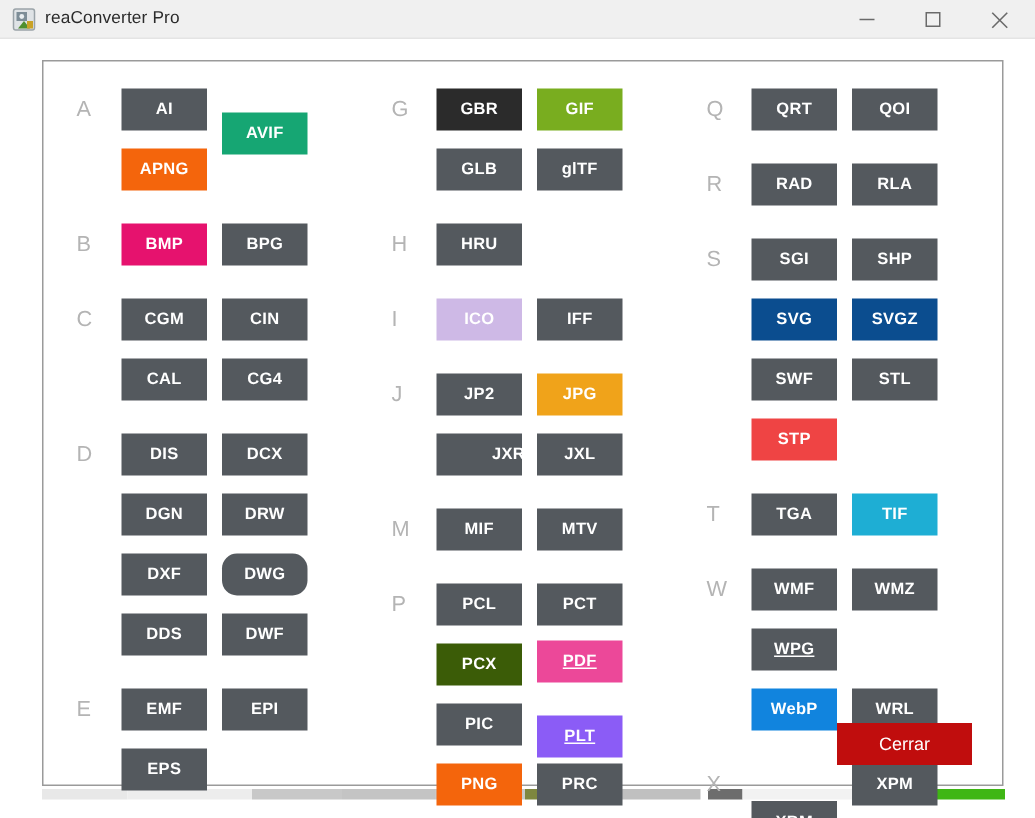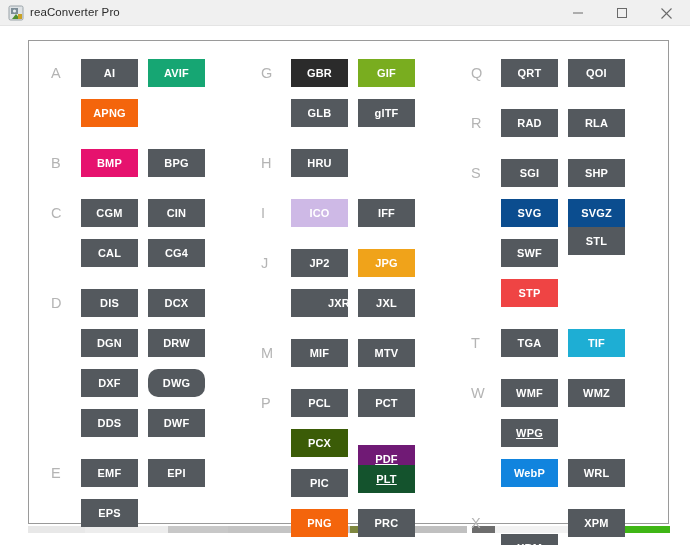--- a/index.html
+++ b/index.html
@@ -170,21 +170,21 @@
       <div class="strip-seg" style="left: 472px; width: 23px; background: rgb(109, 109, 109);"></div>
       <div class="strip-seg" style="left: 495px; width: 82px; background: rgb(242, 242, 242);"></div>
       <div class="strip-seg" style="left: 577px; width: 93px; background: rgb(63, 182, 21);"></div>
     </div>
 
   <div id="dialog">
     <div id="format-grid">
         <div class="letter-group" style="left: 22px; top: 18px; height: 80px;">
           <div class="group-letter">A</div>
           <button class="fmt-btn col0" style="top: 0px; background: rgb(84, 89, 94); color: rgb(255, 255, 255);">AI</button>
-          <button class="fmt-btn col1" style="top: 0px; background: rgb(22, 166, 115); color: rgb(255, 255, 255);">AVIF</button>
+          <button class="fmt-btn col1" style="top: 16px; background: rgb(22, 166, 115); color: rgb(255, 255, 255);">AVIF</button>
           <button class="fmt-btn col0" style="top: 40px; background: rgb(244, 101, 12); color: rgb(255, 255, 255);">APNG</button>
         </div>
         <div class="letter-group" style="left: 22px; top: 108px; height: 40px;">
           <div class="group-letter">B</div>
           <button class="fmt-btn col0" style="top: 0px; background: rgb(230, 18, 110); color: rgb(255, 255, 255);">BMP</button>
           <button class="fmt-btn col1" style="top: 0px; background: rgb(84, 89, 94); color: rgb(255, 255, 255);">BPG</button>
         </div>
         <div class="letter-group" style="left: 22px; top: 158px; height: 80px;">
           <div class="group-letter">C</div>
           <button class="fmt-btn col0" style="top: 0px; background: rgb(84, 89, 94); color: rgb(255, 255, 255);">CGM</button>
@@ -236,44 +236,44 @@
         <div class="letter-group" style="left: 232px; top: 298px; height: 40px;">
           <div class="group-letter">M</div>
           <button class="fmt-btn col0" style="top: 0px; background: rgb(84, 89, 94); color: rgb(255, 255, 255);">MIF</button>
           <button class="fmt-btn col1" style="top: 0px; background: rgb(84, 89, 94); color: rgb(255, 255, 255);">MTV</button>
         </div>
         <div class="letter-group" style="left: 232px; top: 348px; height: 240px;">
           <div class="group-letter">P</div>
           <button class="fmt-btn col0" style="top: 0px; background: rgb(84, 89, 94); color: rgb(255, 255, 255);">PCL</button>
           <button class="fmt-btn col1" style="top: 0px; background: rgb(84, 89, 94); color: rgb(255, 255, 255);">PCT</button>
           <button class="fmt-btn col0" style="top: 40px; background: rgb(59, 92, 7); color: rgb(255, 255, 255);">PCX</button>
-          <button class="fmt-btn col1" style="top: 56px; background: #701a75; color: rgb(255, 255, 255); text-decoration: underline;">PDF</button>
+          <button class="fmt-btn col1" style="top: 38px; background: #ec4899; color: rgb(255, 255, 255); text-decoration: underline;">PDF</button>
           <button class="fmt-btn col0" style="top: 80px; background: rgb(84, 89, 94); color: rgb(255, 255, 255);">PIC</button>
-          <button class="fmt-btn col1" style="top: 76px; background: #14532d; color: rgb(255, 255, 255); text-decoration: underline;">PLT</button>
+          <button class="fmt-btn col1" style="top: 88px; background: #8b5cf6; color: rgb(255, 255, 255); text-decoration: underline;">PLT</button>
           <button class="fmt-btn col0" style="top: 120px; background: rgb(244, 101, 12); color: rgb(255, 255, 255);">PNG</button>
           <button class="fmt-btn col1" style="top: 120px; background: rgb(84, 89, 94); color: rgb(255, 255, 255);">PRC</button>
         </div>
         <div class="letter-group" style="left: 442px; top: 18px; height: 40px;">
           <div class="group-letter">Q</div>
           <button class="fmt-btn col0" style="top: 0px; background: rgb(84, 89, 94); color: rgb(255, 255, 255);">QRT</button>
           <button class="fmt-btn col1" style="top: 0px; background: rgb(84, 89, 94); color: rgb(255, 255, 255);">QOI</button>
         </div>
         <div class="letter-group" style="left: 442px; top: 68px; height: 40px;">
           <div class="group-letter">R</div>
           <button class="fmt-btn col0" style="top: 0px; background: rgb(84, 89, 94); color: rgb(255, 255, 255);">RAD</button>
           <button class="fmt-btn col1" style="top: 0px; background: rgb(84, 89, 94); color: rgb(255, 255, 255);">RLA</button>
         </div>
         <div class="letter-group" style="left: 442px; top: 118px; height: 160px;">
           <div class="group-letter">S</div>
           <button class="fmt-btn col0" style="top: 0px; background: rgb(84, 89, 94); color: rgb(255, 255, 255);">SGI</button>
           <button class="fmt-btn col1" style="top: 0px; background: rgb(84, 89, 94); color: rgb(255, 255, 255);">SHP</button>
           <button class="fmt-btn col0" style="top: 40px; background: rgb(11, 77, 143); color: rgb(255, 255, 255);">SVG</button>
           <button class="fmt-btn col1" style="top: 40px; background: rgb(11, 77, 143); color: rgb(255, 255, 255);">SVGZ</button>
           <button class="fmt-btn col0" style="top: 80px; background: rgb(84, 89, 94); color: rgb(255, 255, 255);">SWF</button>
-          <button class="fmt-btn col1" style="top: 68px; background: rgb(84, 89, 94); color: rgb(255, 255, 255);">STL</button>
+          <button class="fmt-btn col1" style="top: 80px; background: rgb(84, 89, 94); color: rgb(255, 255, 255);">STL</button>
           <button class="fmt-btn col0" style="top: 120px; background: #ef4444; color: rgb(255, 255, 255);">STP</button>
         </div>
         <div class="letter-group" style="left: 442px; top: 288px; height: 40px;">
           <div class="group-letter">T</div>
           <button class="fmt-btn col0" style="top: 0px; background: rgb(84, 89, 94); color: rgb(255, 255, 255);">TGA</button>
           <button class="fmt-btn col1" style="top: 0px; background: rgb(30, 174, 212); color: rgb(255, 255, 255);">TIF</button>
         </div>
         <div class="letter-group" style="left: 442px; top: 338px; height: 120px;">
           <div class="group-letter">W</div>
           <button class="fmt-btn col0" style="top: 0px; background: rgb(84, 89, 94); color: rgb(255, 255, 255);">WMF</button>
@@ -281,15 +281,16 @@
           <button class="fmt-btn col0" style="top: 40px; background: rgb(84, 89, 94); color: rgb(255, 255, 255); text-decoration: underline;">WPG</button>
           <button class="fmt-btn col1" style="top: 40px; background: rgb(84, 89, 94); color: rgb(255, 255, 255); margin-top: 40px;">WRL</button>
           <button class="fmt-btn col0" style="top: 80px; background: rgb(17, 132, 222); color: rgb(255, 255, 255);">WebP</button>
         </div>
         <div class="letter-group" style="left: 442px; top: 468px; height: 80px;">
           <div class="group-letter">X</div>
           <button class="fmt-btn col0" style="top: 0px; background: rgb(84, 89, 94); color: rgb(255, 255, 255); margin-top: 25px;">XBM</button>
           <button class="fmt-btn col1" style="top: 0px; background: rgb(84, 89, 94); color: rgb(255, 255, 255);">XPM</button>
         </div>
       </div>
+    <button id="cerrar-button">Cerrar</button>
   </div>
 
 </div>
 
 </body></html>

